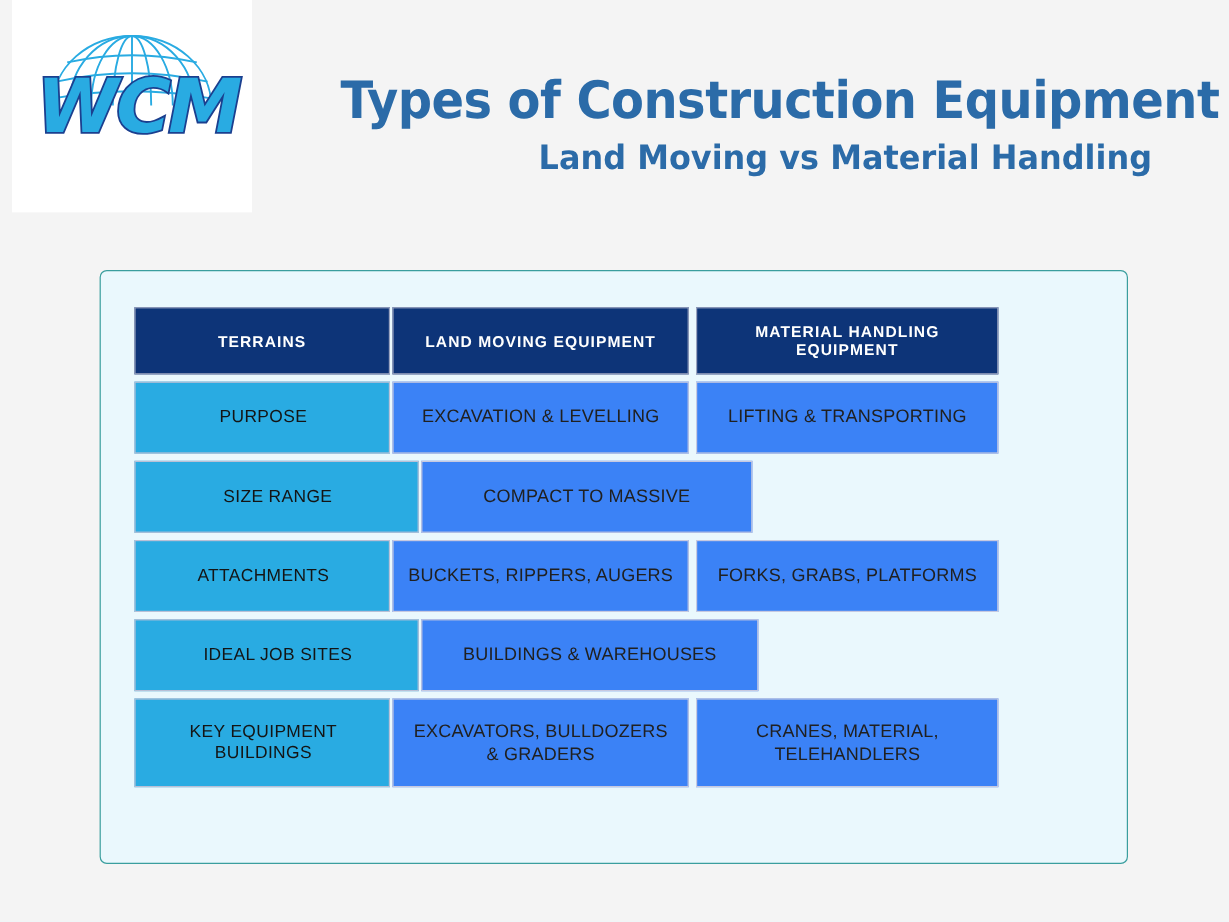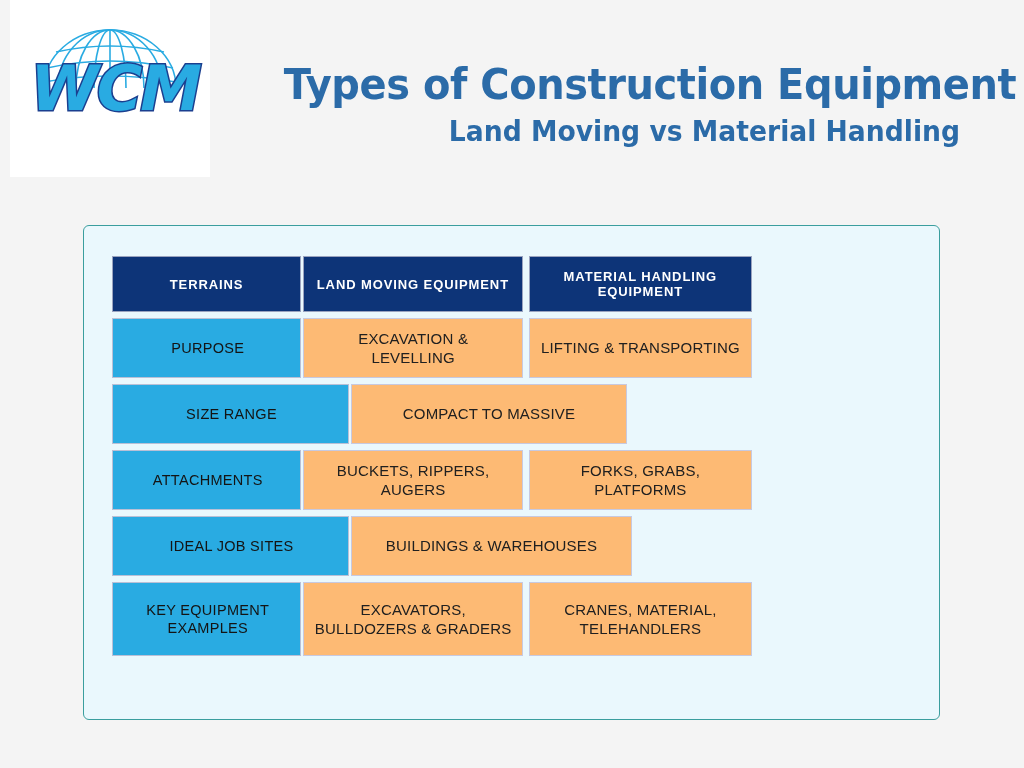--- a/index.html
+++ b/index.html
@@ -104,21 +104,21 @@
 
   
   .table {
     position: absolute;
     left: 28px;
     top: 30px;
     width: 800px;
   }
   .row {
     display: flex;
-    width: 640px;
+    width: 720px;
     margin-bottom: 6px;
   }
   .row:last-child { margin-bottom: 0; }
 
   .cell {
     box-sizing: border-box;
     display: flex;
     align-items: center;
     justify-content: center;
     text-align: center;
@@ -145,21 +145,21 @@
     background: #29abe2;
     border: 1px solid #b9c0d6;
     color: #141414;
     font-size: 14.5px;
     font-weight: normal;
     letter-spacing: 0.3px;
     line-height: 1.25;
     padding-left: 12px;
   }
   .row-body .value-cell {
-    background: #fdba74;
+    background: #3b82f6;
     border: 1px solid #c7c9e0;
     color: #202020;
     font-size: 15px;
     font-weight: normal;
     letter-spacing: 0.2px;
     line-height: 1.3;
   }
 
   .h-normal .cell { height: 60px; }
   .h-tall   .cell { height: 74px; }
@@ -215,19 +215,19 @@
       <div class="cell col2 value-cell">BUCKETS, RIPPERS, AUGERS</div>
       <div class="cell col3 value-cell">FORKS, GRABS, PLATFORMS</div>
     </div>
 
     <div class="row row-body h-normal">
       <div class="cell col1 label-cell">IDEAL JOB SITES</div>
       <div class="cell col3 value-cell">BUILDINGS &amp; WAREHOUSES</div>
     </div>
 
     <div class="row row-body h-tall">
-      <div class="cell col1 label-cell">KEY EQUIPMENT EXAMPLES</div>
+      <div class="cell col1 label-cell">KEY EQUIPMENT BUILDINGS</div>
       <div class="cell col2 value-cell">EXCAVATORS, BULLDOZERS &amp; GRADERS</div>
       <div class="cell col3 value-cell">CRANES, MATERIAL, TELEHANDLERS</div>
     </div>
 
   </div>
 </div>
 
 </body></html>

